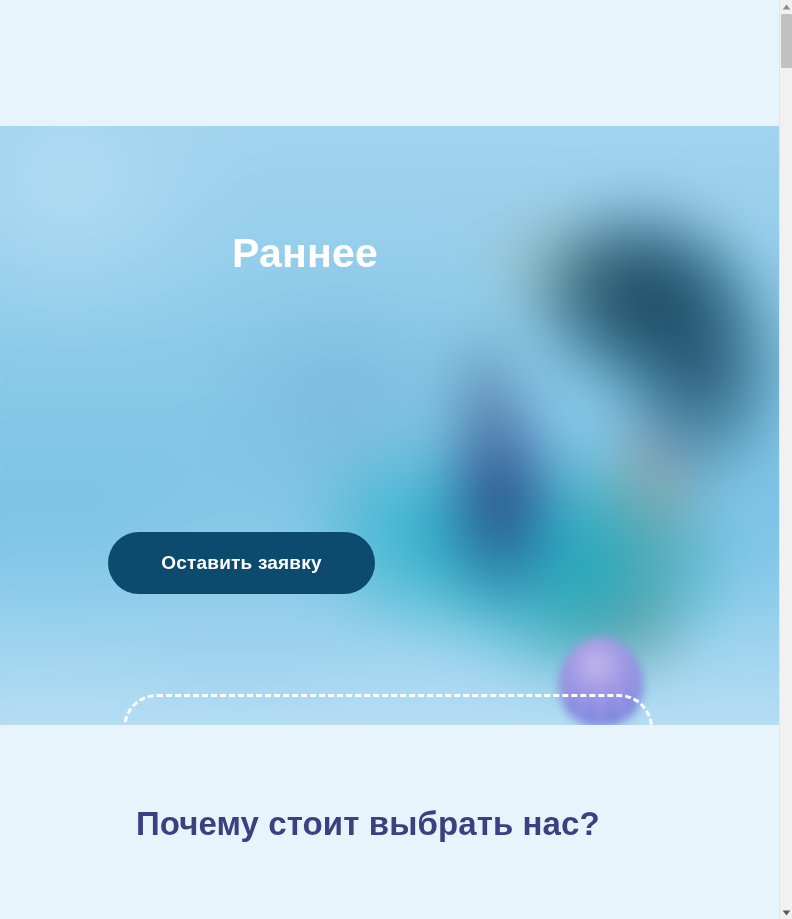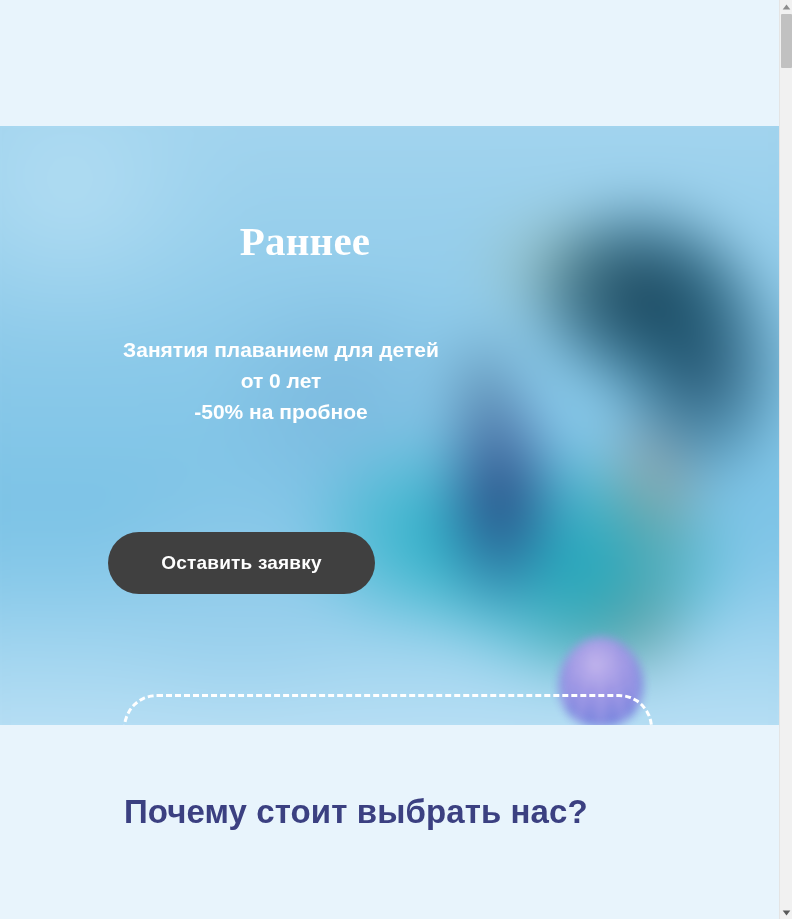--- a/index.html
+++ b/index.html
@@ -122,28 +122,27 @@
   
   .hero-content {
     position: absolute;
     left: 0;
     top: 0;
     width: 610px;
     text-align: center;
   }
 
   .hero-title {
-    margin: 0;
+    margin: 12px;
     padding-top: 92px;
     color: #ffffff;
     font-size: 41px;
     line-height: 46px;
     font-weight: bold;
     letter-spacing: 0.2px;
-    font-family: Liberation Serif, serif;
   }
 
   .hero-subtitle {
     margin: 0;
     padding-top: 70px;
     width: 562px;
     color: #ffffff;
     font-size: 21px;
     line-height: 31px;
     font-weight: bold;
@@ -154,21 +153,21 @@
     left: 108px;
     top: 406px;
   }
 
   .cta-button {
     display: block;
     width: 267px;
     height: 62px;
     border: none;
     border-radius: 34px;
-    background: #404040;
+    background: #0c4a6e;
     color: #ffffff;
     font-family: "Liberation Sans", sans-serif;
     font-size: 19px;
     font-weight: bold;
     letter-spacing: 0.2px;
     cursor: pointer;
     padding: 0;
   }
 
   
@@ -178,21 +177,21 @@
     top: 725px;
     width: 779px;
     height: 194px;
     background: #e8f4fc;
   }
 
   .section-title {
     position: absolute;
     left: 124px;
     top: 68px;
-    margin: 0;
+    margin: 12px;
     color: #3b4081;
     font-size: 33px;
     line-height: 38px;
     font-weight: bold;
     letter-spacing: 0.1px;
     white-space: nowrap;
   }
 
   
   .scrollbar {
@@ -261,25 +260,20 @@
         </svg>
       </div>
 
       <div class="dashed-frame"></div>
 
       <div class="hero-content">
         <h1 class="hero-title">
           <span>Раннее</span><br>
         </h1>
 
-        <p class="hero-subtitle">
-          <span>Занятия плаванием для детей</span><br>
-          <span>от 0 лет</span><br>
-          <span>-50% на пробное</span>
-        </p>
       </div>
 
       <div class="cta-wrap">
         <button class="cta-button" type="button">Оставить заявку</button>
       </div>
 
     </section>
 
     <section class="section-why">
       <h2 class="section-title">Почему стоит выбрать нас?</h2>

